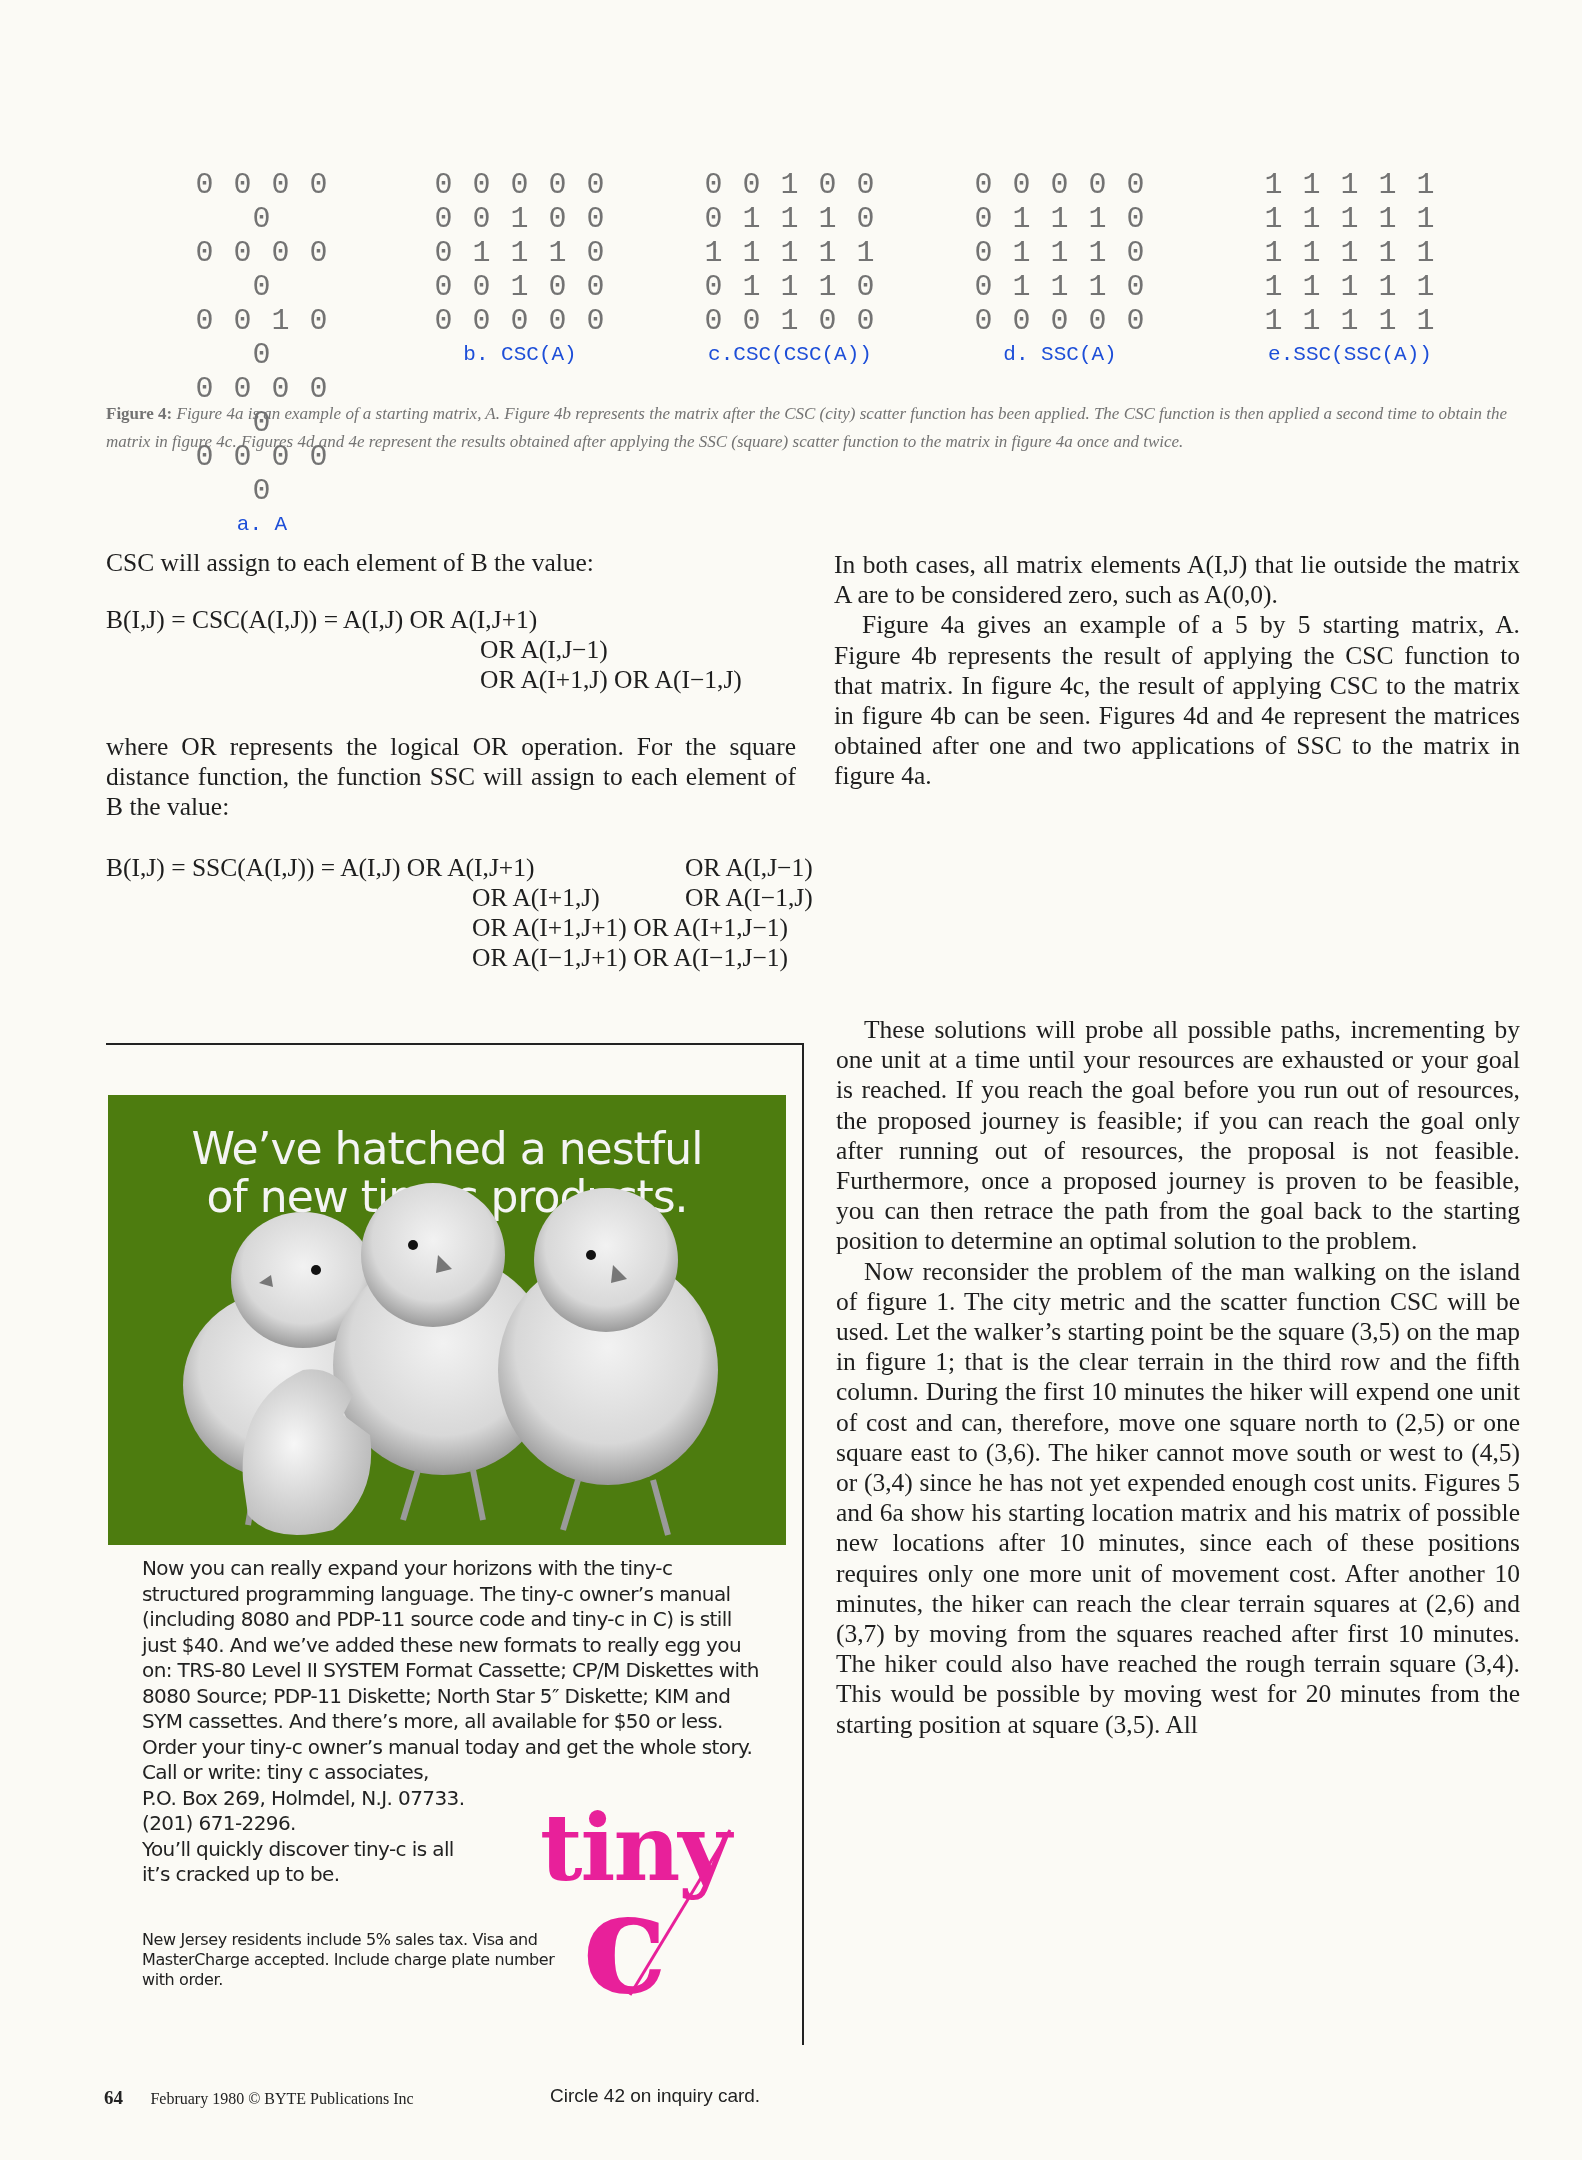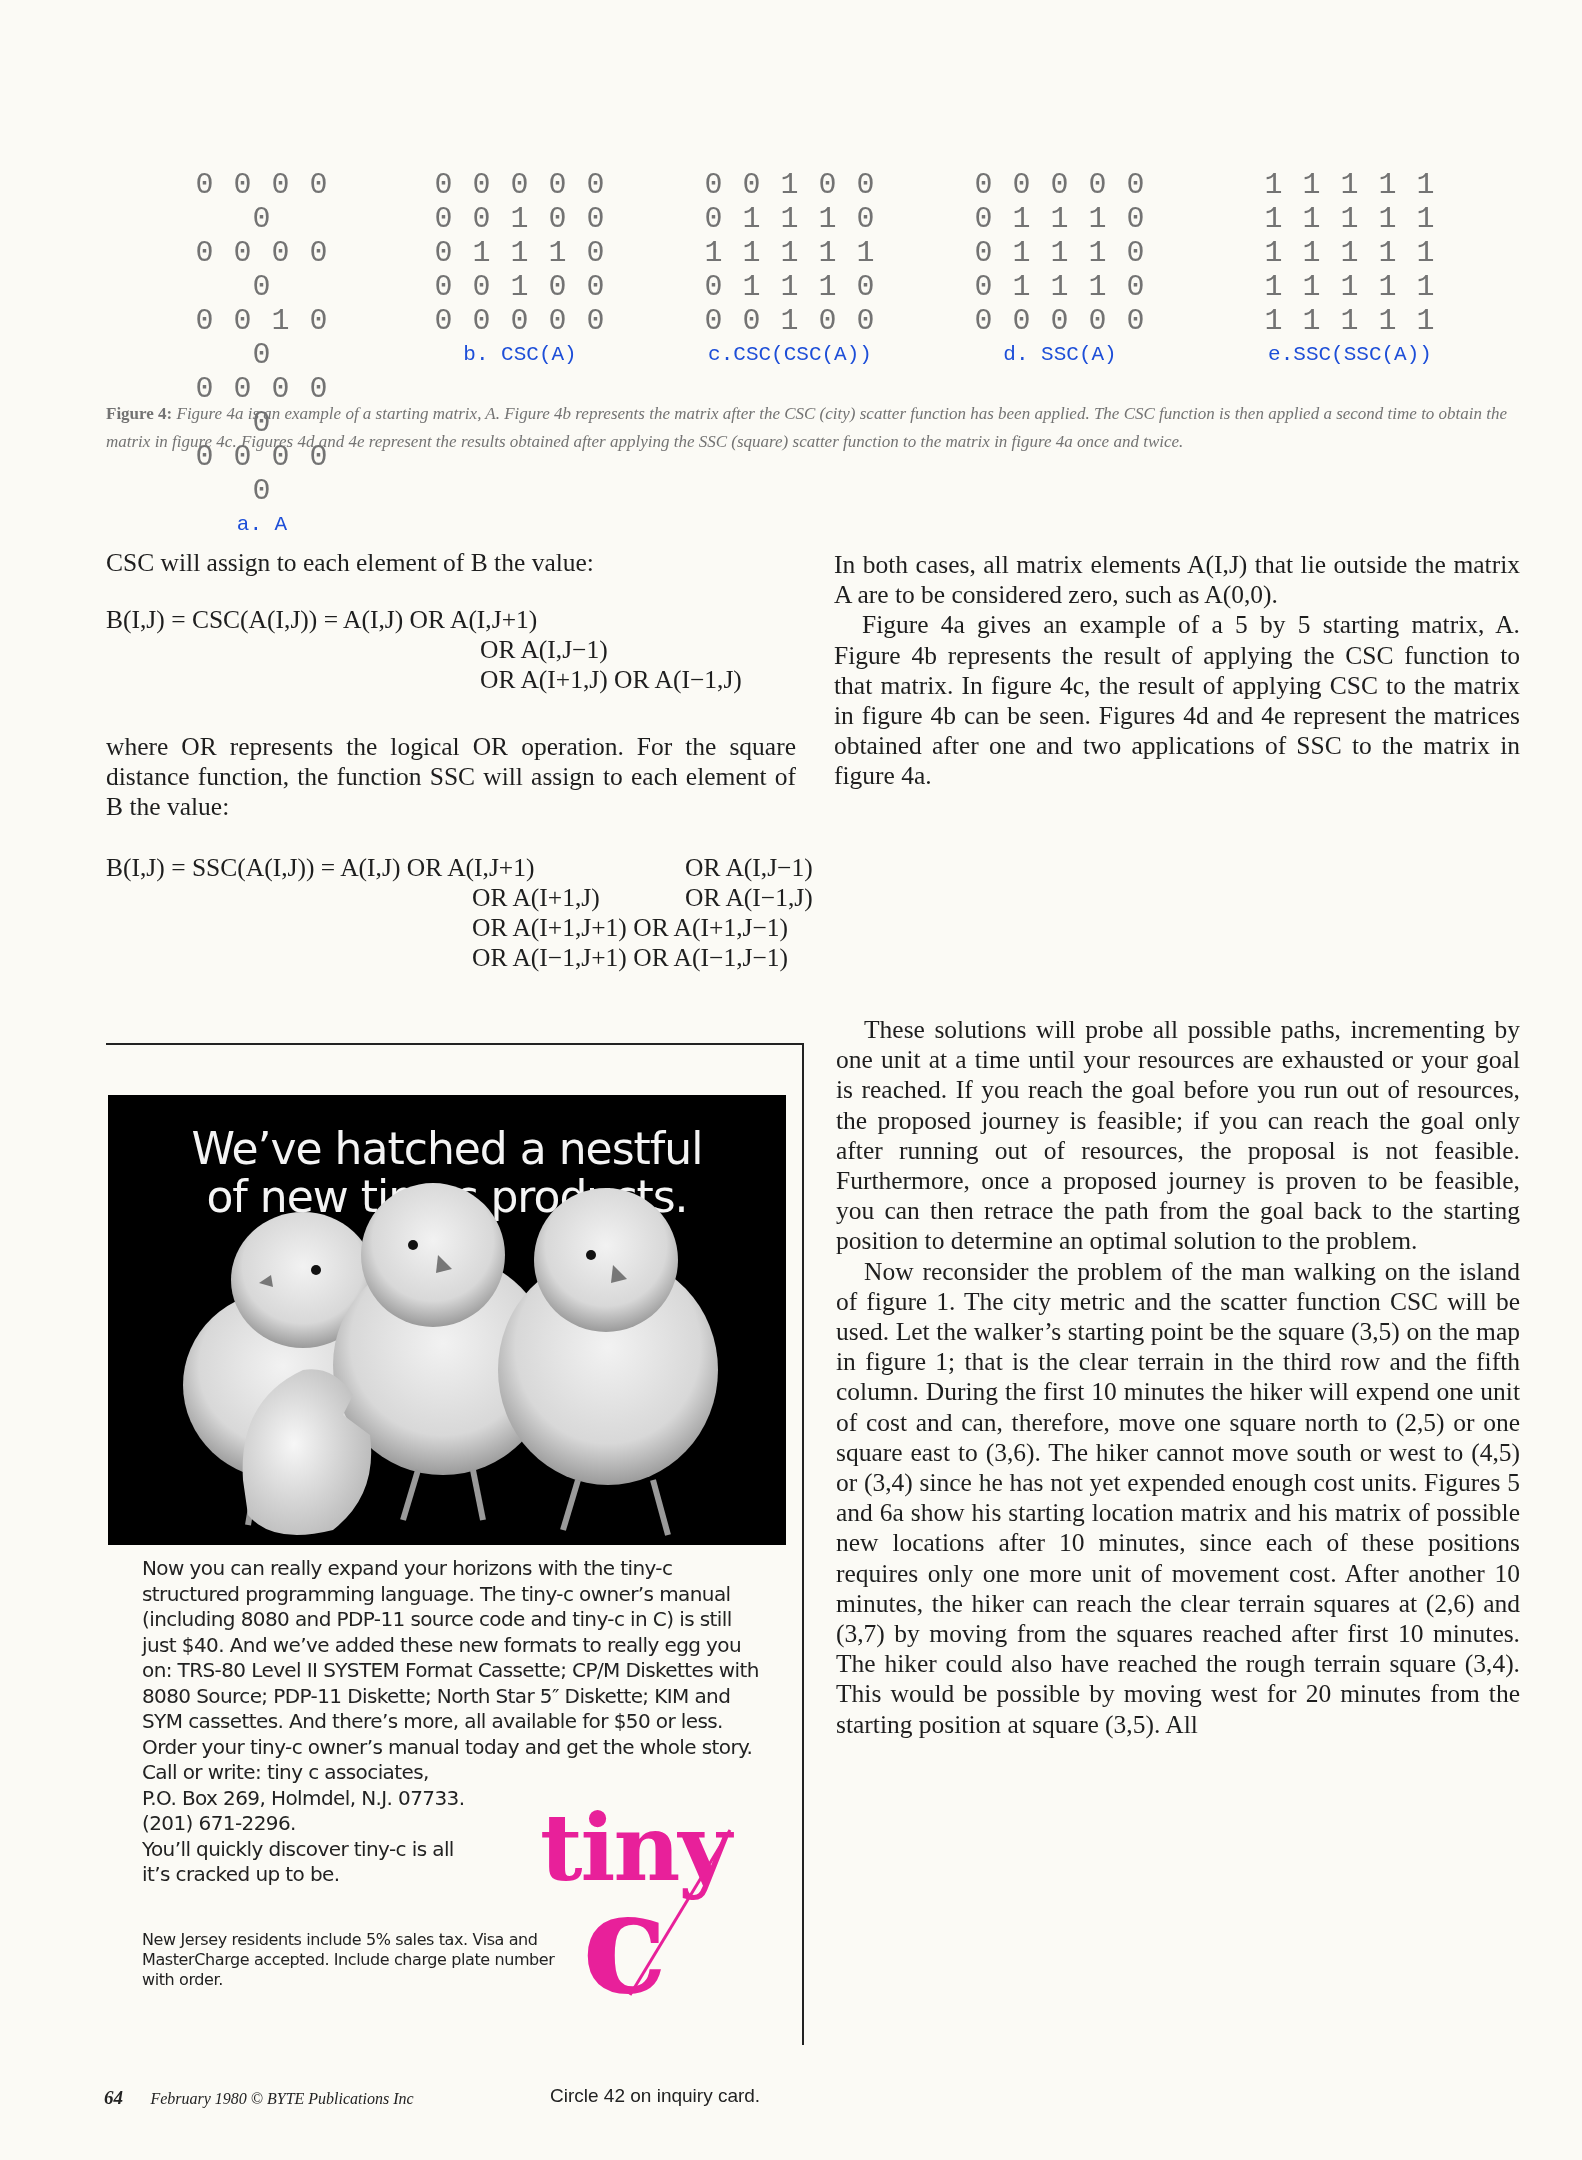--- a/index.html
+++ b/index.html
@@ -32,21 +32,21 @@
   .eq { font-family: "Liberation Serif", serif; font-size: 25.5px; line-height: 30px; color: #1e1e1e; white-space: pre; }
 
   .section-heading {
     font-family: "Liberation Serif", serif; font-weight: bold; font-size: 27px; line-height: 30px; margin: 0; color: #111;
   }
 
   
   .ad-frame-top { position: absolute; left: 106px; top: 1043px; width: 697px; height: 0; border-top: 2px solid #222; }
   .ad-frame-right { position: absolute; left: 802px; top: 1043px; width: 0; height: 1002px; border-left: 2px solid #222; }
   .ad-photo {
-    position: absolute; left: 108px; top: 1095px; width: 678px; height: 450px; background: #000000; overflow: hidden;
+    position: absolute; left: 108px; top: 1095px; width: 678px; height: 450px; background: #4d7c0f; overflow: hidden;
   }
   .ad-headline {
     position: absolute; left: 0; top: 30px; width: 100%; text-align: center;
     font-family: "DejaVu Sans", sans-serif; color: #f4f4f4; font-size: 44px; line-height: 48px; letter-spacing: -1px;
   }
   .ad-body {
     position: absolute; left: 142px; top: 1556px; width: 620px;
     font-family: "DejaVu Sans", sans-serif; font-size: 20px; line-height: 25.5px; color: #222; letter-spacing: -0.6px;
   }
   .ad-body p { margin: 0; }
@@ -210,19 +210,19 @@
 <div class="ad-fine">New Jersey residents include 5% sales tax. Visa and MasterCharge accepted. Include charge plate number with order.</div>
 
 <div class="logo">
   <div style="position:absolute;left:10px;top:-22px;font-family:'DejaVu Serif',serif;font-weight:bold;font-size:92px;line-height:100px;color:#e8209a;letter-spacing:-2px;">tiny</div>
   <div style="position:absolute;left:52px;top:58px;font-family:'DejaVu Serif',serif;font-weight:bold;font-size:140px;line-height:130px;color:#e8209a;">c</div>
   <svg width="210" height="180" style="position:absolute;left:0;top:0">
     <line x1="200" y1="10" x2="100" y2="175" stroke="#e8209a" stroke-width="3"></line>
   </svg>
 </div>
 
-<div class="footer" style="left:104px;font-style:italic;">
+<div class="footer" style="left:104px;">
   <span class="pg">64</span>
   <span class="pub">February 1980 © BYTE Publications Inc</span>
 </div>
 <div class="footer" style="left:550px; top:2085px;">
   <span class="circle">Circle 42 on inquiry card.</span>
 </div>
 
 </body></html>

